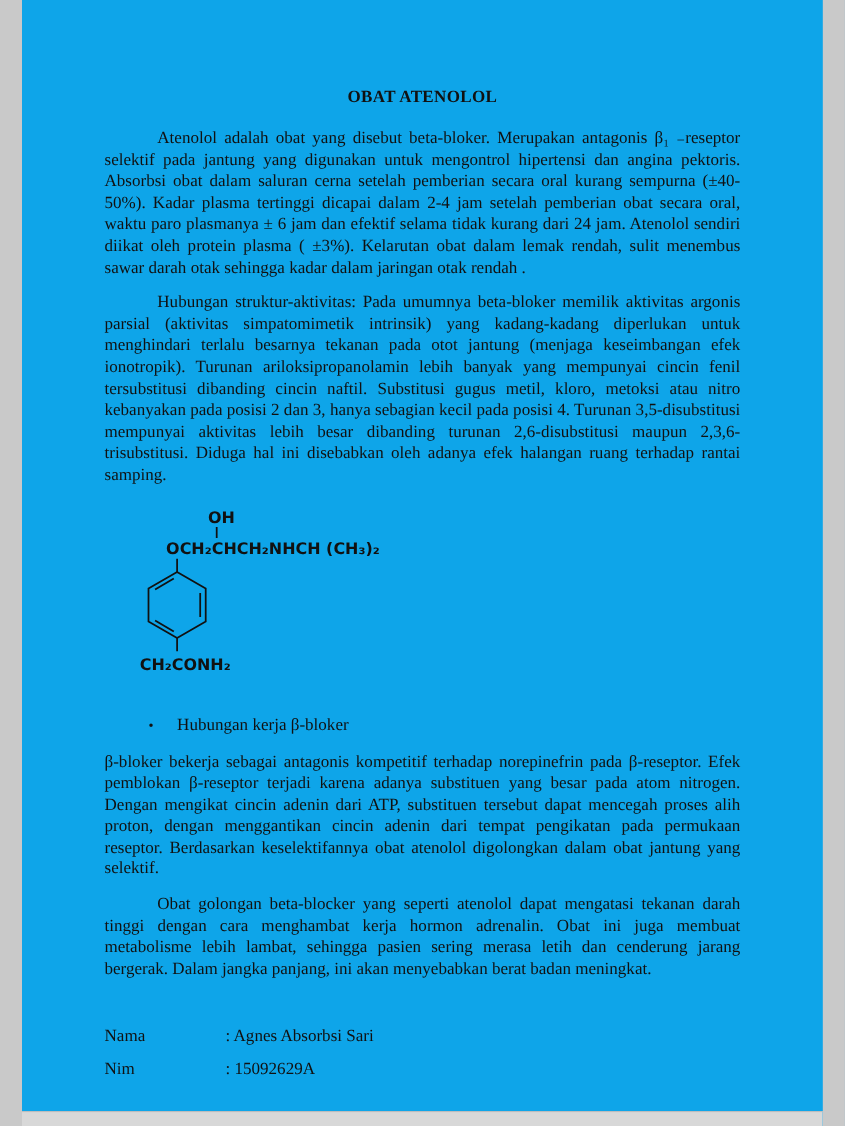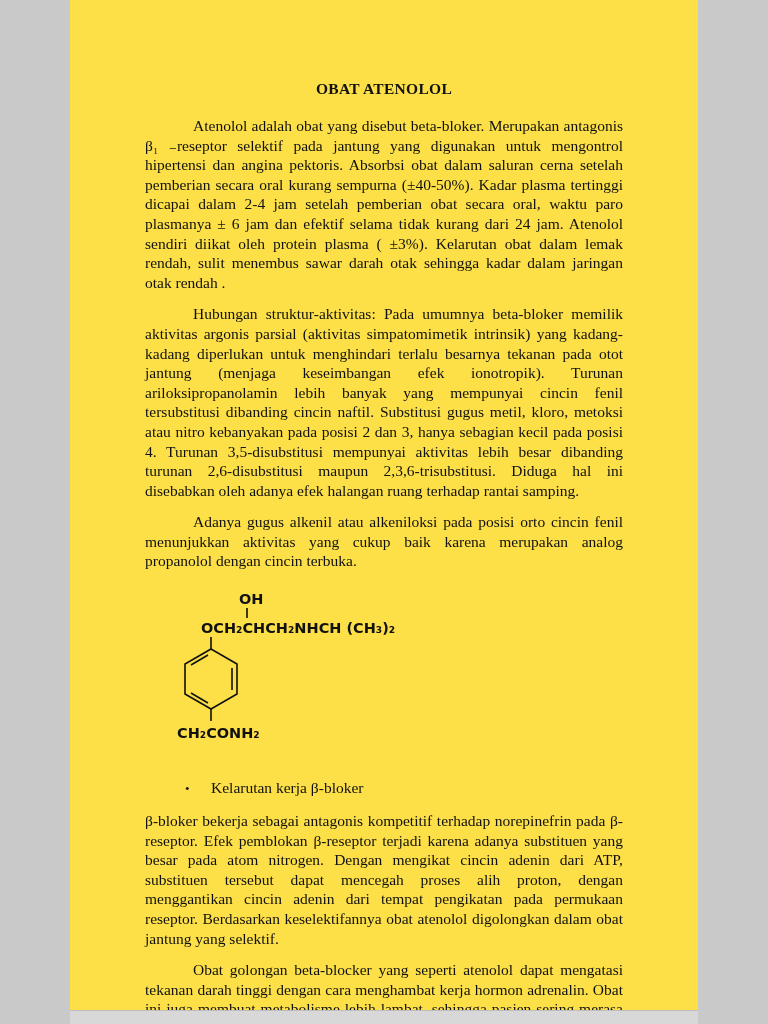--- a/index.html
+++ b/index.html
@@ -1,22 +1,22 @@
 <!DOCTYPE html>
 <html><head>
 <meta charset="utf-8">
 <style>
   * { box-sizing: border-box; }
   html, body { margin: 0; padding: 0; background: #c9c9c9; }
   .page {
     position: relative;
-    width: 628px;
+    width: 728px;
     height: 1024px;
     margin: 0 auto;
-    background: #fde047;
+    background: #0ea5e9;
     overflow: hidden;
     font-family: "Liberation Serif", "DejaVu Serif", serif;
     color: #111111;
   }
   .content {
     padding: 80px 75px 0 75px;
   }
   .doc-title {
     text-align: center;
     font-weight: bold;
@@ -82,21 +82,20 @@
 
 <div class="page">
   <div class="content">
 
     <h1 class="doc-title">OBAT ATENOLOL</h1>
 
     <p class="body-par">Atenolol adalah obat yang disebut beta-bloker. Merupakan antagonis β₁ ₋reseptor selektif pada jantung yang digunakan untuk mengontrol hipertensi dan angina pektoris. Absorbsi obat dalam saluran cerna setelah pemberian secara oral kurang sempurna (±40-50%). Kadar plasma tertinggi dicapai dalam 2-4 jam setelah pemberian obat secara oral, waktu paro plasmanya ± 6 jam dan efektif selama tidak kurang dari 24 jam. Atenolol sendiri diikat oleh protein plasma ( ±3%). Kelarutan obat dalam lemak rendah, sulit menembus sawar darah otak sehingga kadar dalam jaringan otak rendah .</p>
 
     <p class="body-par">Hubungan struktur-aktivitas: Pada umumnya beta-bloker memilik aktivitas argonis parsial (aktivitas simpatomimetik intrinsik) yang kadang-kadang diperlukan untuk menghindari terlalu besarnya tekanan pada otot jantung (menjaga keseimbangan efek ionotropik). Turunan ariloksipropanolamin lebih banyak yang mempunyai cincin fenil tersubstitusi dibanding cincin naftil. Substitusi gugus metil, kloro, metoksi atau nitro kebanyakan pada posisi 2 dan 3, hanya sebagian kecil pada posisi 4. Turunan 3,5-disubstitusi mempunyai aktivitas lebih besar dibanding turunan 2,6-disubstitusi maupun 2,3,6-trisubstitusi. Diduga hal ini disebabkan oleh adanya efek halangan ruang terhadap rantai samping.</p>
 
-    <p class="body-par">Adanya gugus alkenil atau alkeniloksi pada posisi orto cincin fenil menunjukkan aktivitas yang cukup baik karena merupakan analog propanolol dengan cincin terbuka.</p>
 
     <svg class="structure-figure" viewBox="0 0 310 156" xmlns="http://www.w3.org/2000/svg">
 
       <text x="66" y="15">OH</text>
       <line x1="74" y1="19" x2="74" y2="29"></line>
 
       <text x="28" y="44">OCH₂CHCH₂NHCH (CH₃)₂</text>
 
       <line x1="38" y1="48" x2="38" y2="60"></line>
 
@@ -104,29 +103,33 @@
       <line x1="59" y1="79" x2="59" y2="101"></line>
       <line x1="35" y1="114" x2="18" y2="104"></line>
       <line x1="18" y1="76" x2="35" y2="66"></line>
 
       <line x1="38" y1="120" x2="38" y2="132"></line>
       <text x="4" y="149">CH₂CONH₂</text>
     </svg>
 
     <div class="bullet-row">
       <span class="bullet-glyph">•</span>
-      <span>Kelarutan kerja β-bloker</span>
+      <span>Hubungan kerja β-bloker</span>
     </div>
 
     <p class="body-par no-indent">β-bloker  bekerja sebagai antagonis kompetitif terhadap norepinefrin pada β-reseptor. Efek pemblokan β-reseptor terjadi karena adanya substituen yang besar pada atom nitrogen. Dengan mengikat cincin adenin dari ATP, substituen tersebut dapat mencegah proses alih proton, dengan menggantikan cincin adenin dari tempat pengikatan pada permukaan reseptor. Berdasarkan keselektifannya obat atenolol digolongkan dalam obat jantung yang selektif.</p>
 
     <p class="body-par">Obat golongan beta-blocker yang seperti atenolol dapat mengatasi tekanan darah tinggi dengan cara menghambat kerja hormon adrenalin. Obat ini juga membuat metabolisme lebih lambat, sehingga pasien sering merasa letih dan cenderung jarang bergerak. Dalam jangka panjang, ini akan menyebabkan berat badan meningkat.</p>
 
     <div class="footer-block">
       <div class="footer-row">
         <span class="footer-label">Nama</span>
         <span>: Agnes Absorbsi Sari</span>
       </div>
+      <div class="footer-row">
+        <span class="footer-label">Nim</span>
+        <span>: 15092629A</span>
+      </div>
     </div>
 
   </div>
   <div class="page-bottom-strip"></div>
 </div>
 
 </body></html>

